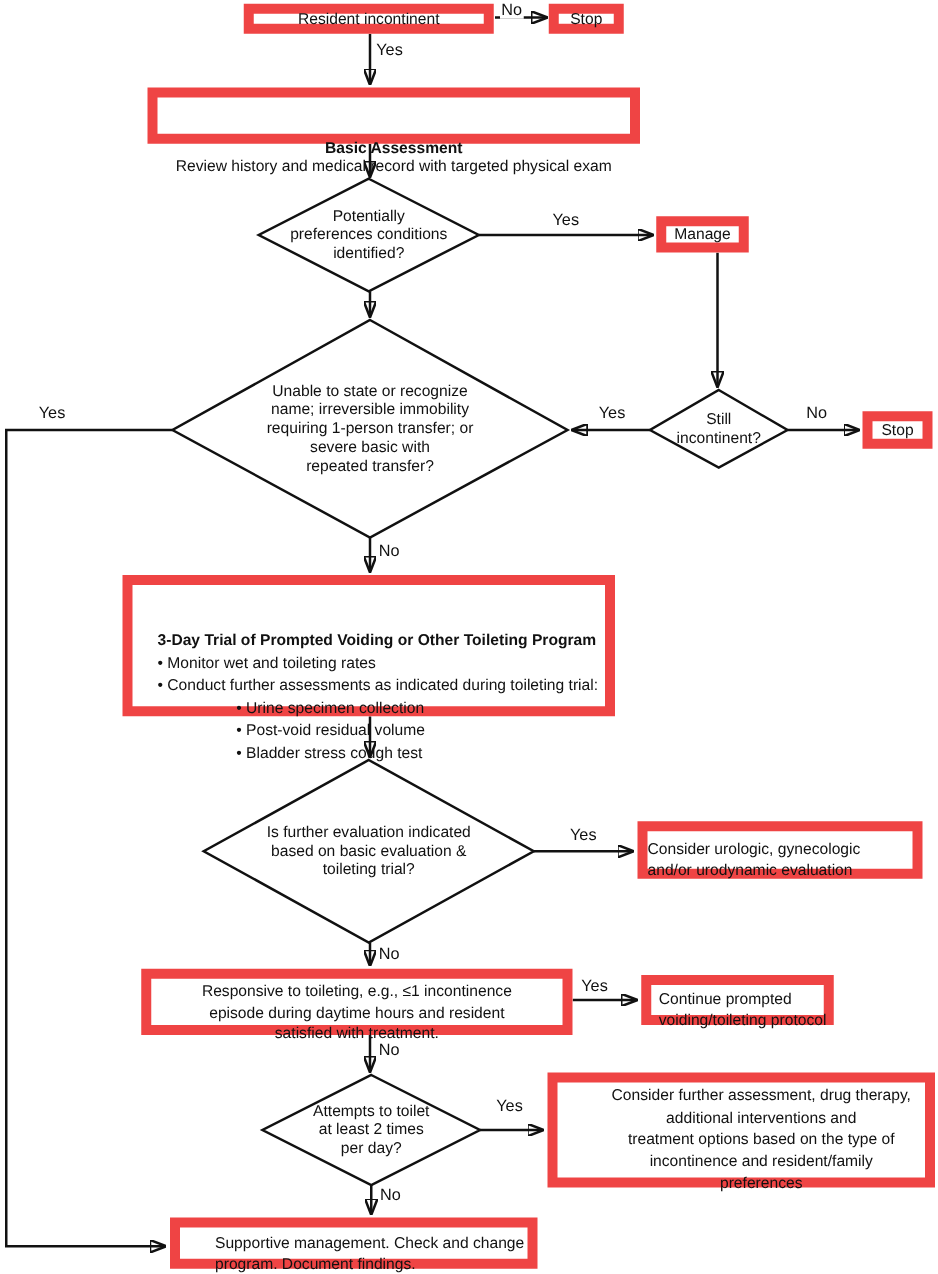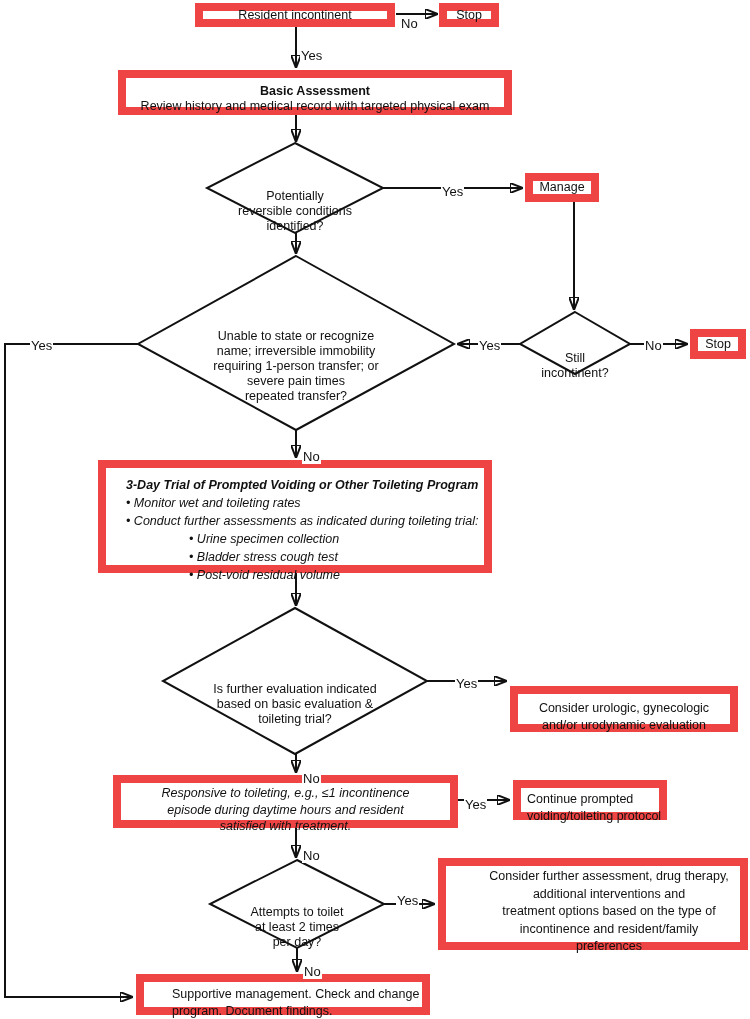--- a/index.html
+++ b/index.html
@@ -41,37 +41,35 @@
     justify-content: center;
     text-align: center;
   }
   .dtext {
     position: absolute;
     transform: translate(-50%, -50%);
     text-align: center;
     font-size: 12.5px;
     line-height: 15px;
     white-space: nowrap;
-    margin-top: 23px;
   }
   .lbl {
     position: absolute;
     font-size: 13px;
     background: #ffffff;
     padding: 0 1px;
     white-space: nowrap;
-    margin-top: 16px;
   }
   .line { white-space: nowrap; }
-  .bold { font-weight: bold; }
+  .bold { font-weight: bold; margin-top: 27px; }
   
   #basic-box { text-align: center; padding-top: 6px; }
-  #trial-box { padding: 8px 0 0 20px; line-height: 18px; font-style: italic; }
+  #trial-box { padding: 8px 0 0 20px; line-height: 18px; }
   #trial-box .sub { padding-left: 63px; }
-  #uro-box { text-align: center; padding-top: 6px; line-height: 17px; margin-top: 29px; }
+  #uro-box { padding-top: 6px; line-height: 17px; }
   #responsive-box { text-align: center; padding-top: 2px; line-height: 16.5px; }
   #continue-box { padding: 3px 0 0 6px; line-height: 17px; }
   #further-box { text-align: center; padding-top: 2px; line-height: 17.6px; padding-left: 32px; }
   #supportive-box { padding: 4px 0 12px 28px; line-height: 16.5px; }
 </style>
 </head>
 <body>
 
 <div id="canvas">
 
@@ -118,30 +116,30 @@
 
   <div class="node center" style="left:525px; top:173px; width:74px; height:29px;">Manage</div>
 
   <div class="node center" style="left:690px; top:329px; width:56px; height:30px;">Stop</div>
 
   <div class="node" id="trial-box" style="left:98px; top:460px; width:394px; height:113px;">
     <div class="line bold">3-Day Trial of Prompted Voiding or Other Toileting Program</div>
     <div class="line">• Monitor wet and toileting rates</div>
     <div class="line">• Conduct further assessments as indicated during toileting trial:</div>
     <div class="line sub">• Urine specimen collection</div>
+    <div class="line sub">• Post-void residual volume</div>
     <div class="line sub">• Bladder stress cough test</div>
-    <div class="line sub">• Post-void residual volume</div>
   </div>
 
   <div class="node" id="uro-box" style="left:510px; top:657px; width:228px; height:46px;">
     <div class="line">Consider urologic, gynecologic</div>
     <div class="line">and/or urodynamic evaluation</div>
   </div>
 
-  <div class="node" id="responsive-box" style="left:113px; top:775px; width:345px; height:53px;font-style:italic;">
+  <div class="node" id="responsive-box" style="left:113px; top:775px; width:345px; height:53px;">
     <div class="line">Responsive to toileting, e.g., ≤1 incontinence</div>
     <div class="line">episode during daytime hours and resident</div>
     <div class="line">satisfied with treatment.</div>
   </div>
 
   <div class="node" id="continue-box" style="left:513px; top:780px; width:154px; height:40px;">
     <div class="line">Continue prompted</div>
     <div class="line">voiding/toileting protocol</div>
   </div>
 
@@ -153,29 +151,29 @@
     <div class="line">preferences</div>
   </div>
 
   <div class="node" id="supportive-box" style="left:136px; top:974px; width:294px; height:41px;">
     <div class="line">Supportive management. Check and change</div>
     <div class="line">program. Document findings.</div>
   </div>
 
   <div class="dtext" style="left:295px; top:188px;">
     <div>Potentially</div>
-    <div>reversible conditions</div>
+    <div>preferences conditions</div>
     <div>identified?</div>
   </div>
 
   <div class="dtext" style="left:296px; top:343px;">
     <div>Unable to state or recognize</div>
     <div>name; irreversible immobility</div>
     <div>requiring 1-person transfer; or</div>
-    <div>severe pain times</div>
+    <div>severe basic with</div>
     <div>repeated transfer?</div>
   </div>
 
   <div class="dtext" style="left:575px; top:343px;text-align:center;">
     <div>Still</div>
     <div>incontinent?</div>
   </div>
 
   <div class="dtext" style="left:295px; top:681px;">
     <div>Is further evaluation indicated</div>

